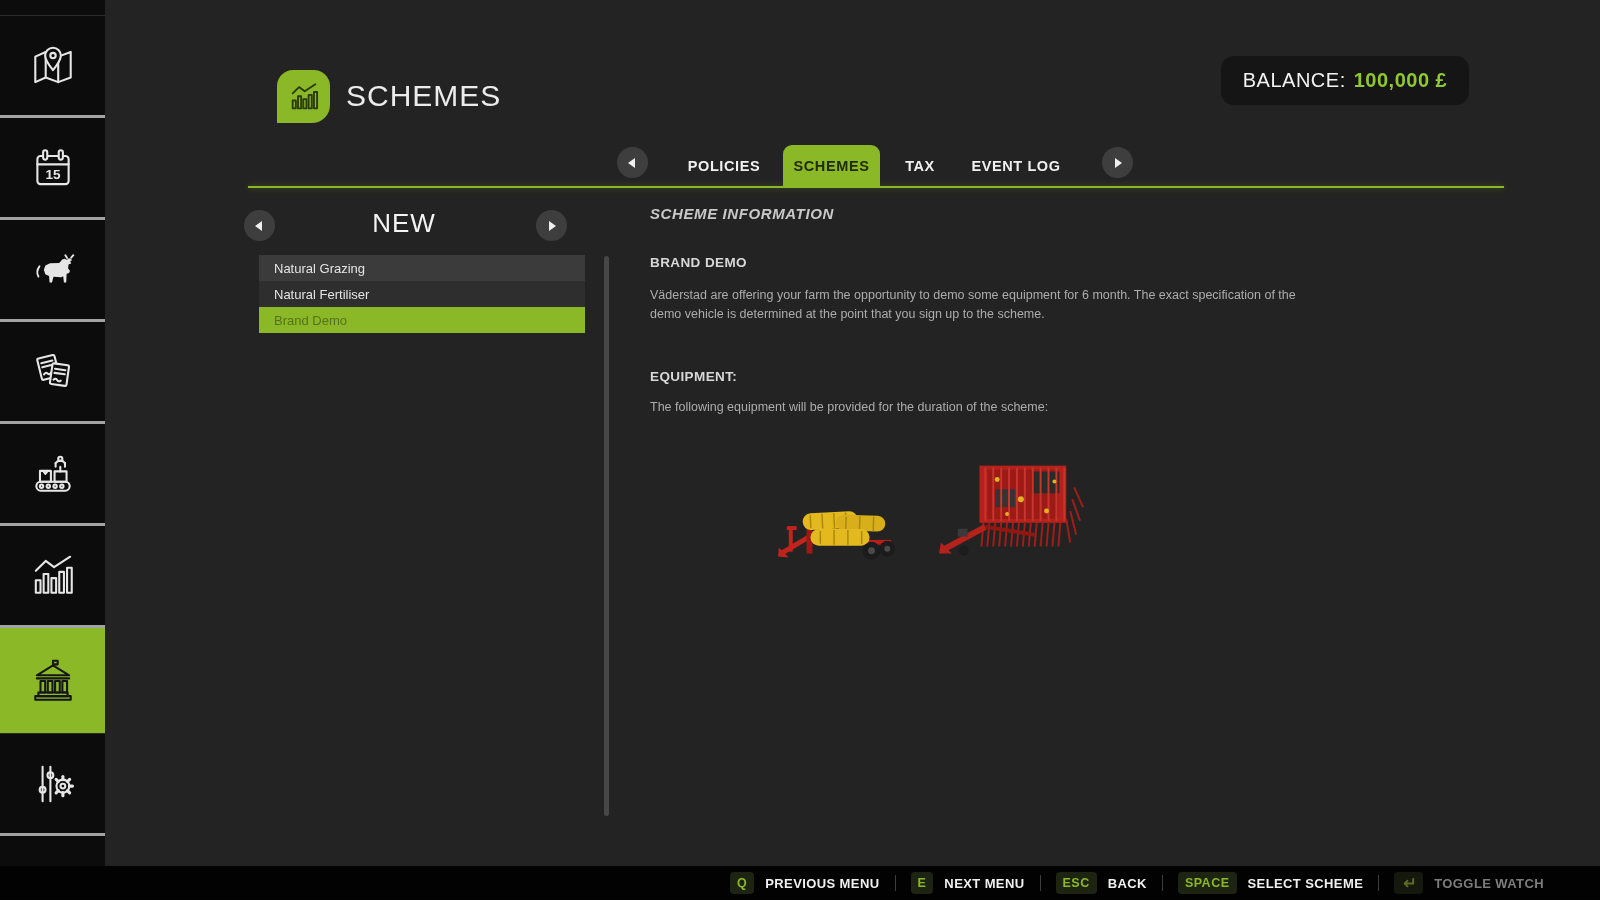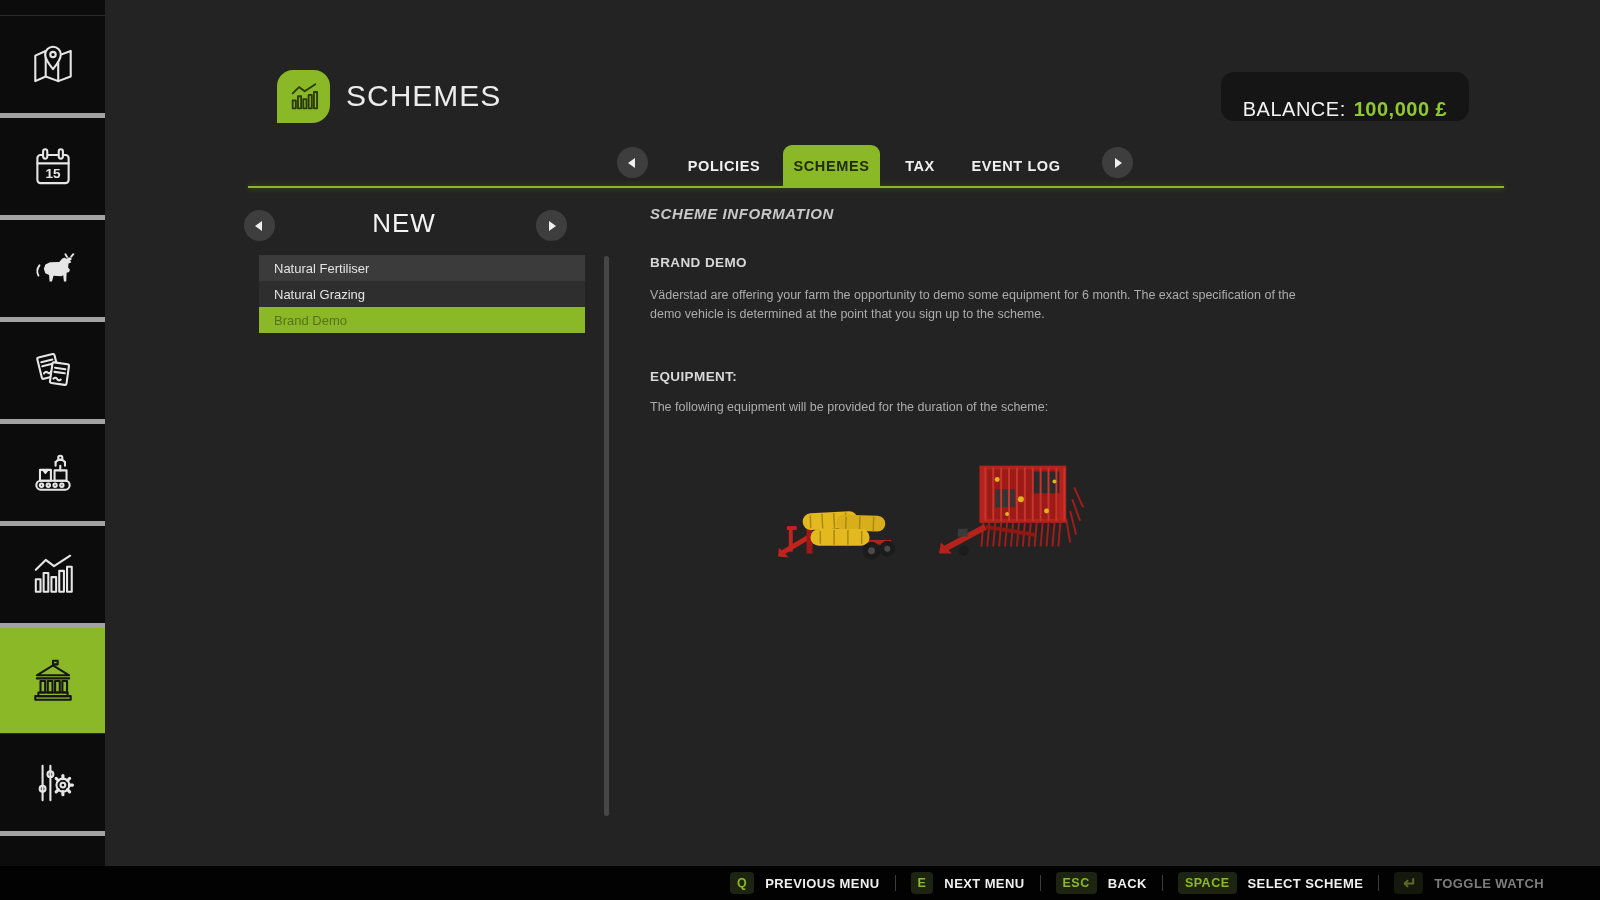--- a/index.html
+++ b/index.html
@@ -3,34 +3,34 @@
 <meta charset="utf-8">
 <style>
   * { margin:0; padding:0; box-sizing:border-box; }
   html,body { background:#000; }
   body { font-family:"Liberation Sans", sans-serif; }
   .stage { position:relative; width:1600px; height:900px; background:#000; overflow:hidden; }
 
   
   .sidebar { position:absolute; left:0; top:0; width:105px; height:866px; background:#0c0c0c; }
   .side-sliver { height:16px; border-bottom:1px solid #2b2b2b; }
-  .side-item { position:relative; height:102px; border-bottom:5px solid #a3a3a3; display:flex; align-items:center; justify-content:center; cursor:pointer; }
+  .side-item { position:relative; height:102px; border-bottom:3px solid #a3a3a3; display:flex; align-items:center; justify-content:center; cursor:pointer; }
   .side-item svg { width:50px; height:50px; }
   .side-item.active { height:106px; background:#8ab826; border-bottom:1px solid #2b2b2b; }
   .side-item.active .bump { position:absolute; right:-13px; top:50%; transform:translateY(-50%); width:26px; height:46px; background:#8ab826; border-radius:0 23px 23px 0; }
   .side-item.active .bump-arrow { position:absolute; right:-8px; top:50%; transform:translateY(-50%); width:0; height:0; border-left:7px solid #141414; border-top:5px solid transparent; border-bottom:5px solid transparent; }
 
   
   .main { position:absolute; left:105px; top:0; width:1495px; height:866px; background:#232323; }
 
   .app-icon { position:absolute; left:172px; top:70px; width:53px; height:53px; background:#8ab826; border-radius:16px 16px 18px 0; display:flex; align-items:center; justify-content:center; }
   .app-icon svg { width:34px; height:34px; }
   .page-title { position:absolute; left:241px; top:79px; font-size:30px; font-weight:400; color:#ececec; letter-spacing:1px; }
 
-  .balance-pill { position:absolute; left:1116px; top:72px; width:248px; height:49px; background:#151515; border-radius:13px; display:flex; align-items:flex-end; justify-content:center; gap:8px; }
+  .balance-pill { position:absolute; left:1116px; top:56px; width:248px; height:49px; background:#151515; border-radius:13px; display:flex; align-items:center; justify-content:center; gap:8px; }
   .balance-label { font-size:20px; color:#f2f2f2; letter-spacing:.5px; }
   .balance-value { font-size:20px; font-weight:700; color:#90c832; letter-spacing:.5px; }
 
   
   .tabstrip { position:absolute; left:0; top:0; width:100%; }
   .nav-circle { position:absolute; width:31px; height:31px; border-radius:50%; background:#3e3e3e; display:flex; align-items:center; justify-content:center; cursor:pointer; }
   .tri-left  { width:0; height:0; border-right:7px solid #efefef; border-top:5px solid transparent; border-bottom:5px solid transparent; margin-right:2px; }
   .tri-right { width:0; height:0; border-left:7px solid #efefef; border-top:5px solid transparent; border-bottom:5px solid transparent; margin-left:2px; }
   .tab { position:absolute; top:145px; height:42px; display:flex; align-items:center; justify-content:center; font-size:14.5px; font-weight:700; color:#f0f0f0; letter-spacing:.6px; cursor:pointer; }
   .tab.active { background:#8ab826; color:#222b07; border-radius:9px 9px 0 0; }
@@ -219,22 +219,22 @@
 
     <div class="nav-circle" style="left:139px; top:210px;">
       <span class="tri-left"></span>
     </div>
     <div class="cat-title">NEW</div>
     <div class="nav-circle" style="left:431px; top:210px;">
       <span class="tri-right"></span>
     </div>
 
     <div class="list">
+      <div class="list-row">Natural Grazing</div>
       <div class="list-row">Natural Fertiliser</div>
-      <div class="list-row">Natural Grazing</div>
       <div class="list-row selected">Brand Demo</div>
     </div>
     <div class="vscroll"></div>
 
     <div class="info-title">SCHEME INFORMATION</div>
     <div class="info-name">BRAND DEMO</div>
     <p class="info-desc">Väderstad are offering your farm the opportunity to demo some equipment for 6 month. The exact specification of the demo vehicle is determined at the point that you sign up to the scheme.</p>
     <div class="equip-head">EQUIPMENT:</div>
     <div class="equip-note">The following equipment will be provided for the duration of the scheme:</div>
 

